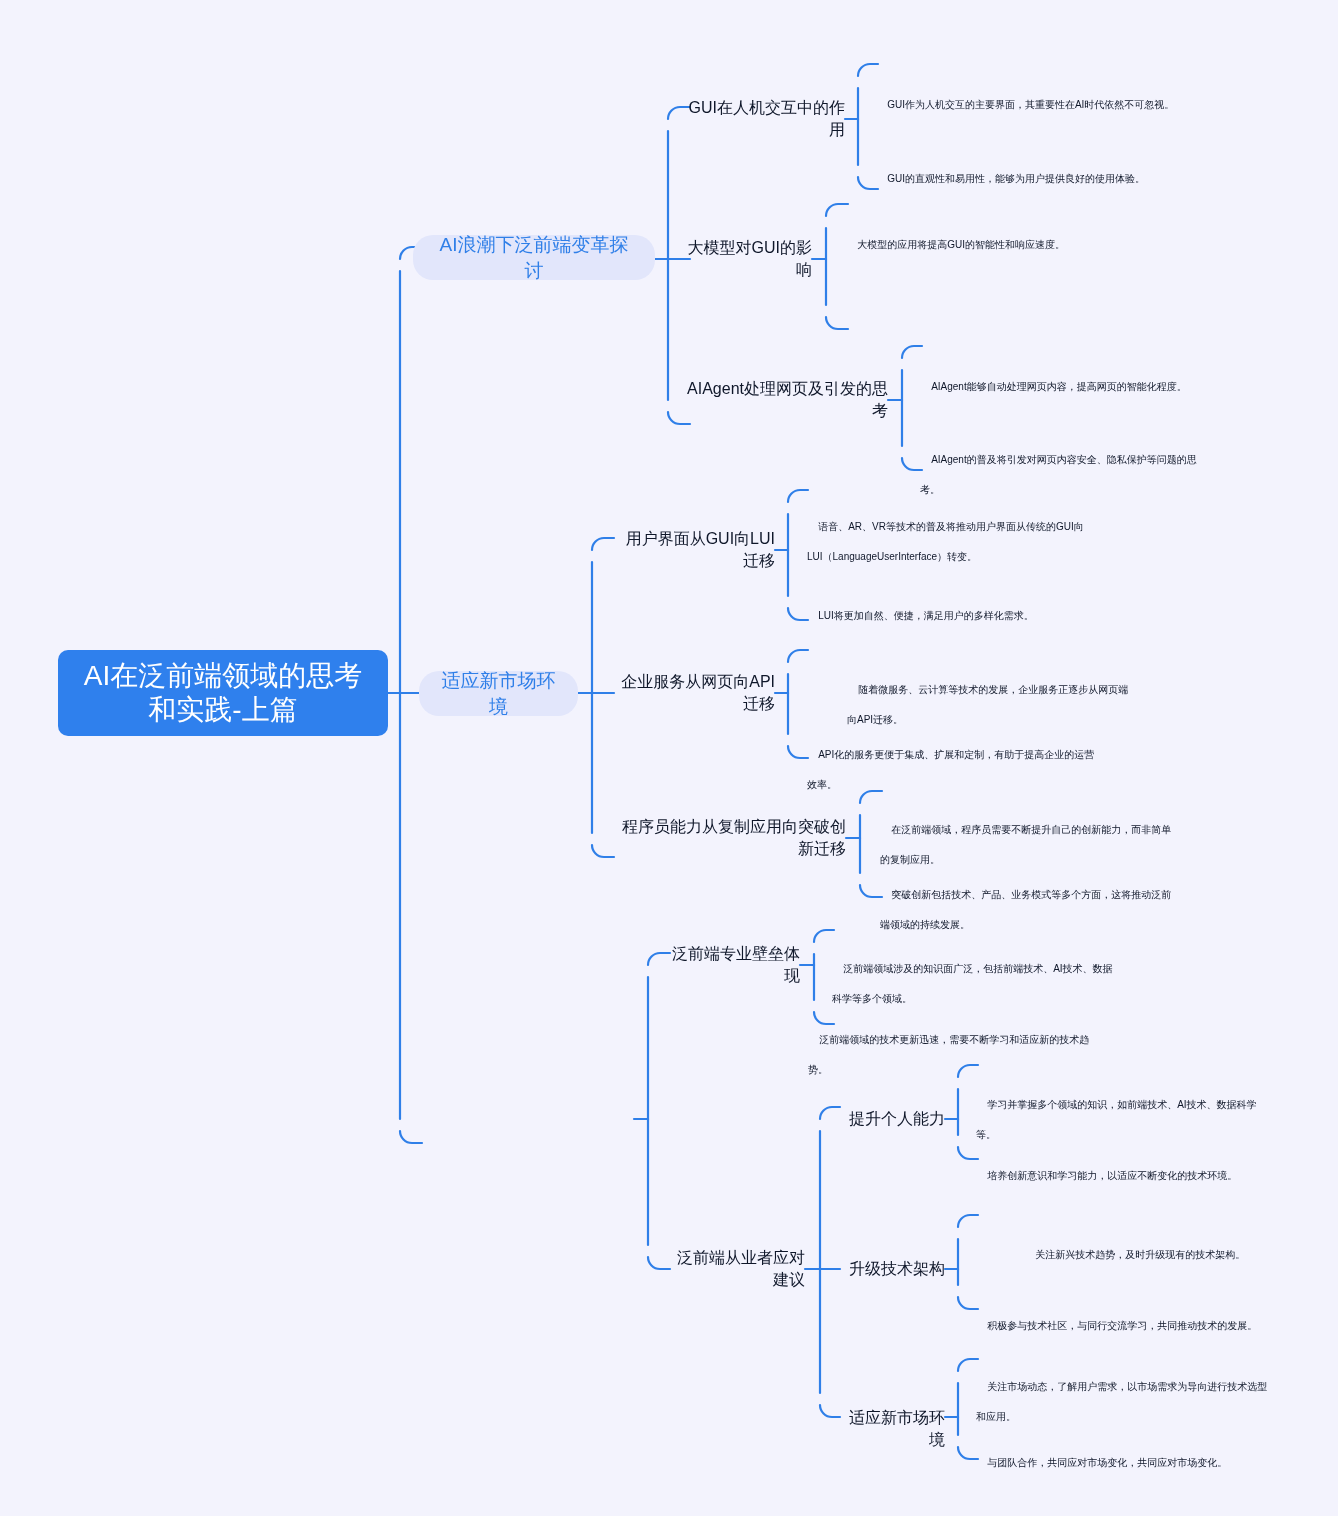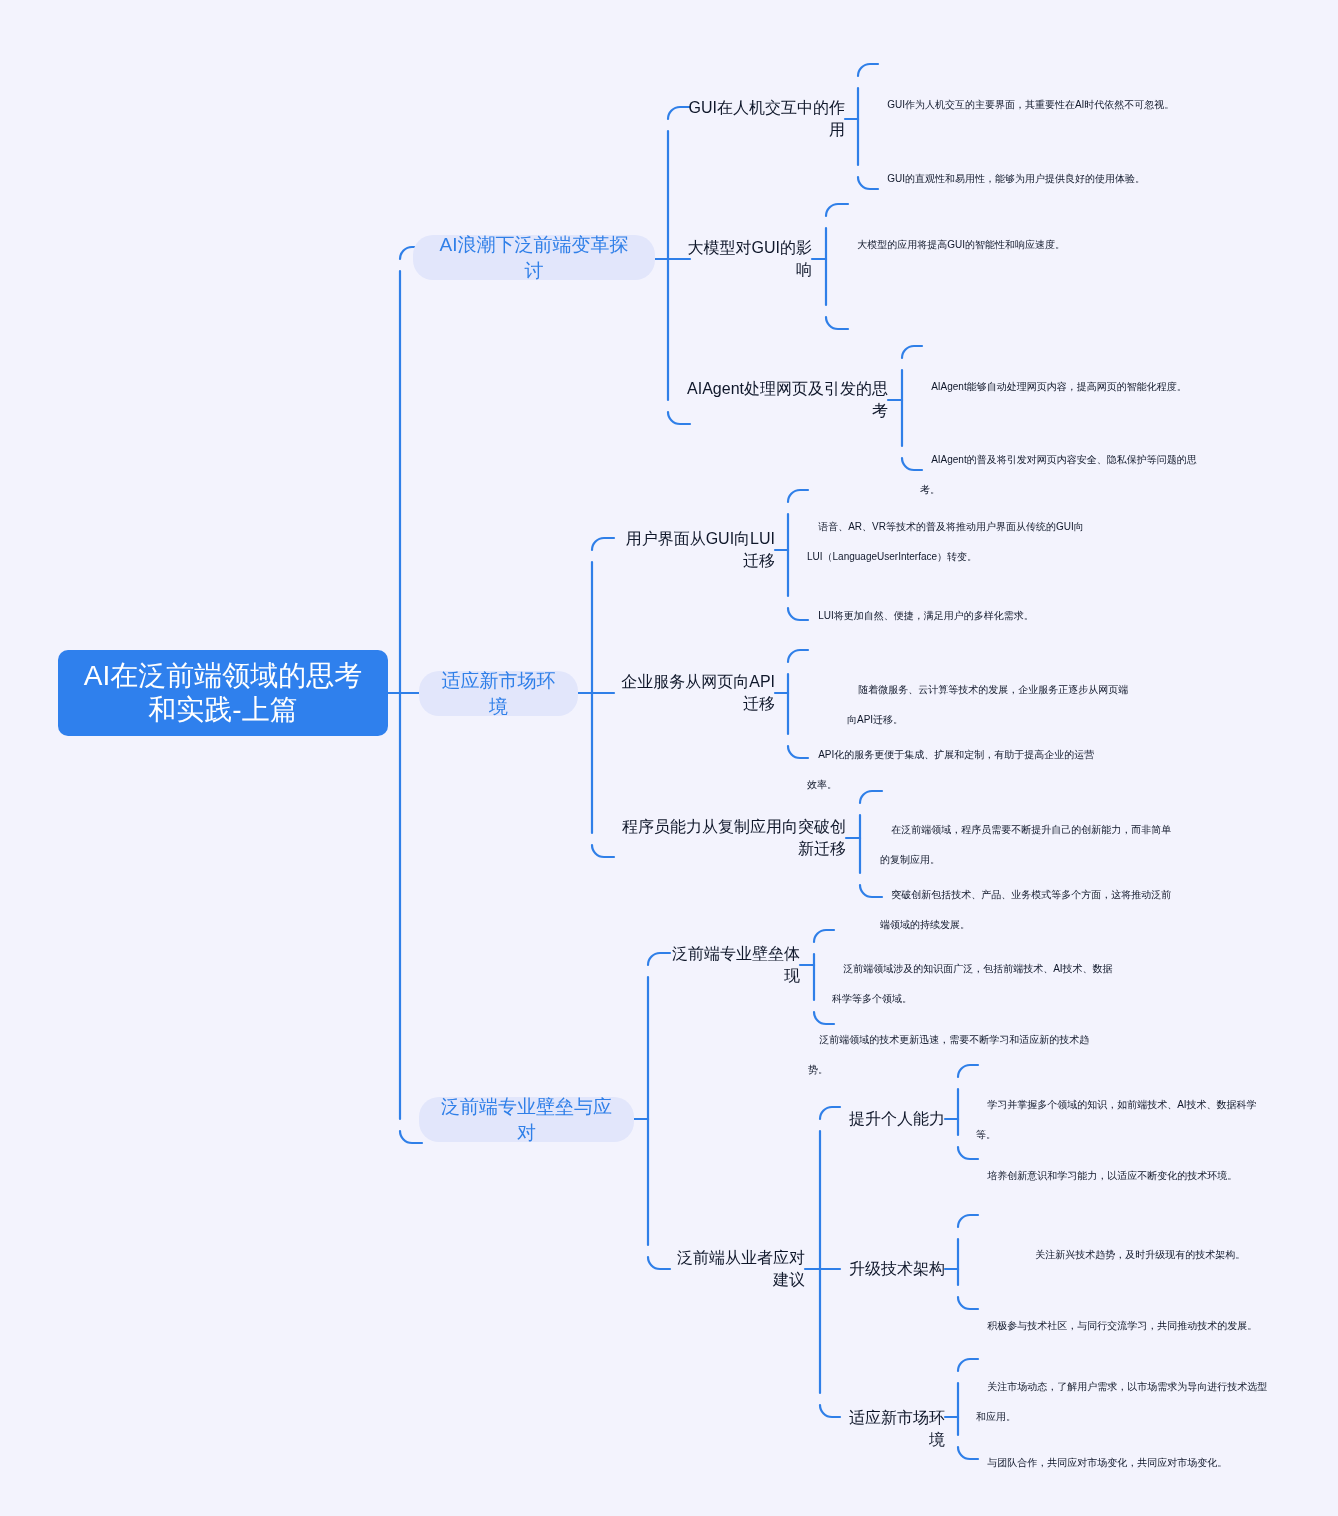--- a/index.html
+++ b/index.html
@@ -244,23 +244,20 @@
   <div class="node lvl3" style="left:613px; top:826px; width:233px; height:24px;">
     <span>程序员能力从复制应用向突破创新迁移</span>
   </div>
   <div class="node lvl4" style="left:880px; top:785px; width:300px;">
     <span>在泛前端领域，程序员需要不断提升自己的创新能力，而非简单的复制应用。</span>
   </div>
   <div class="node lvl4" style="left:880px; top:850px; width:300px;">
     <span>突破创新包括技术、产品、业务模式等多个方面，这将推动泛前端领域的持续发展。</span>
   </div>
 
-  <div class="node lvl2" style="left:419px; top:1097px; width:215px; height:45px;">
-    <span>泛前端专业壁垒与应对</span>
-  </div>
 
   <div class="node lvl3" style="left:668px; top:953px; width:132px; height:24px;">
     <span>泛前端专业壁垒体现</span>
   </div>
   <div class="node lvl4" style="left:832px; top:924px; width:290px;">
     <span>泛前端领域涉及的知识面广泛，包括前端技术、AI技术、数据科学等多个领域。</span>
   </div>
   <div class="node lvl4" style="left:808px; top:995px; width:290px;">
     <span>泛前端领域的技术更新迅速，需要不断学习和适应新的技术趋势。</span>
   </div>

